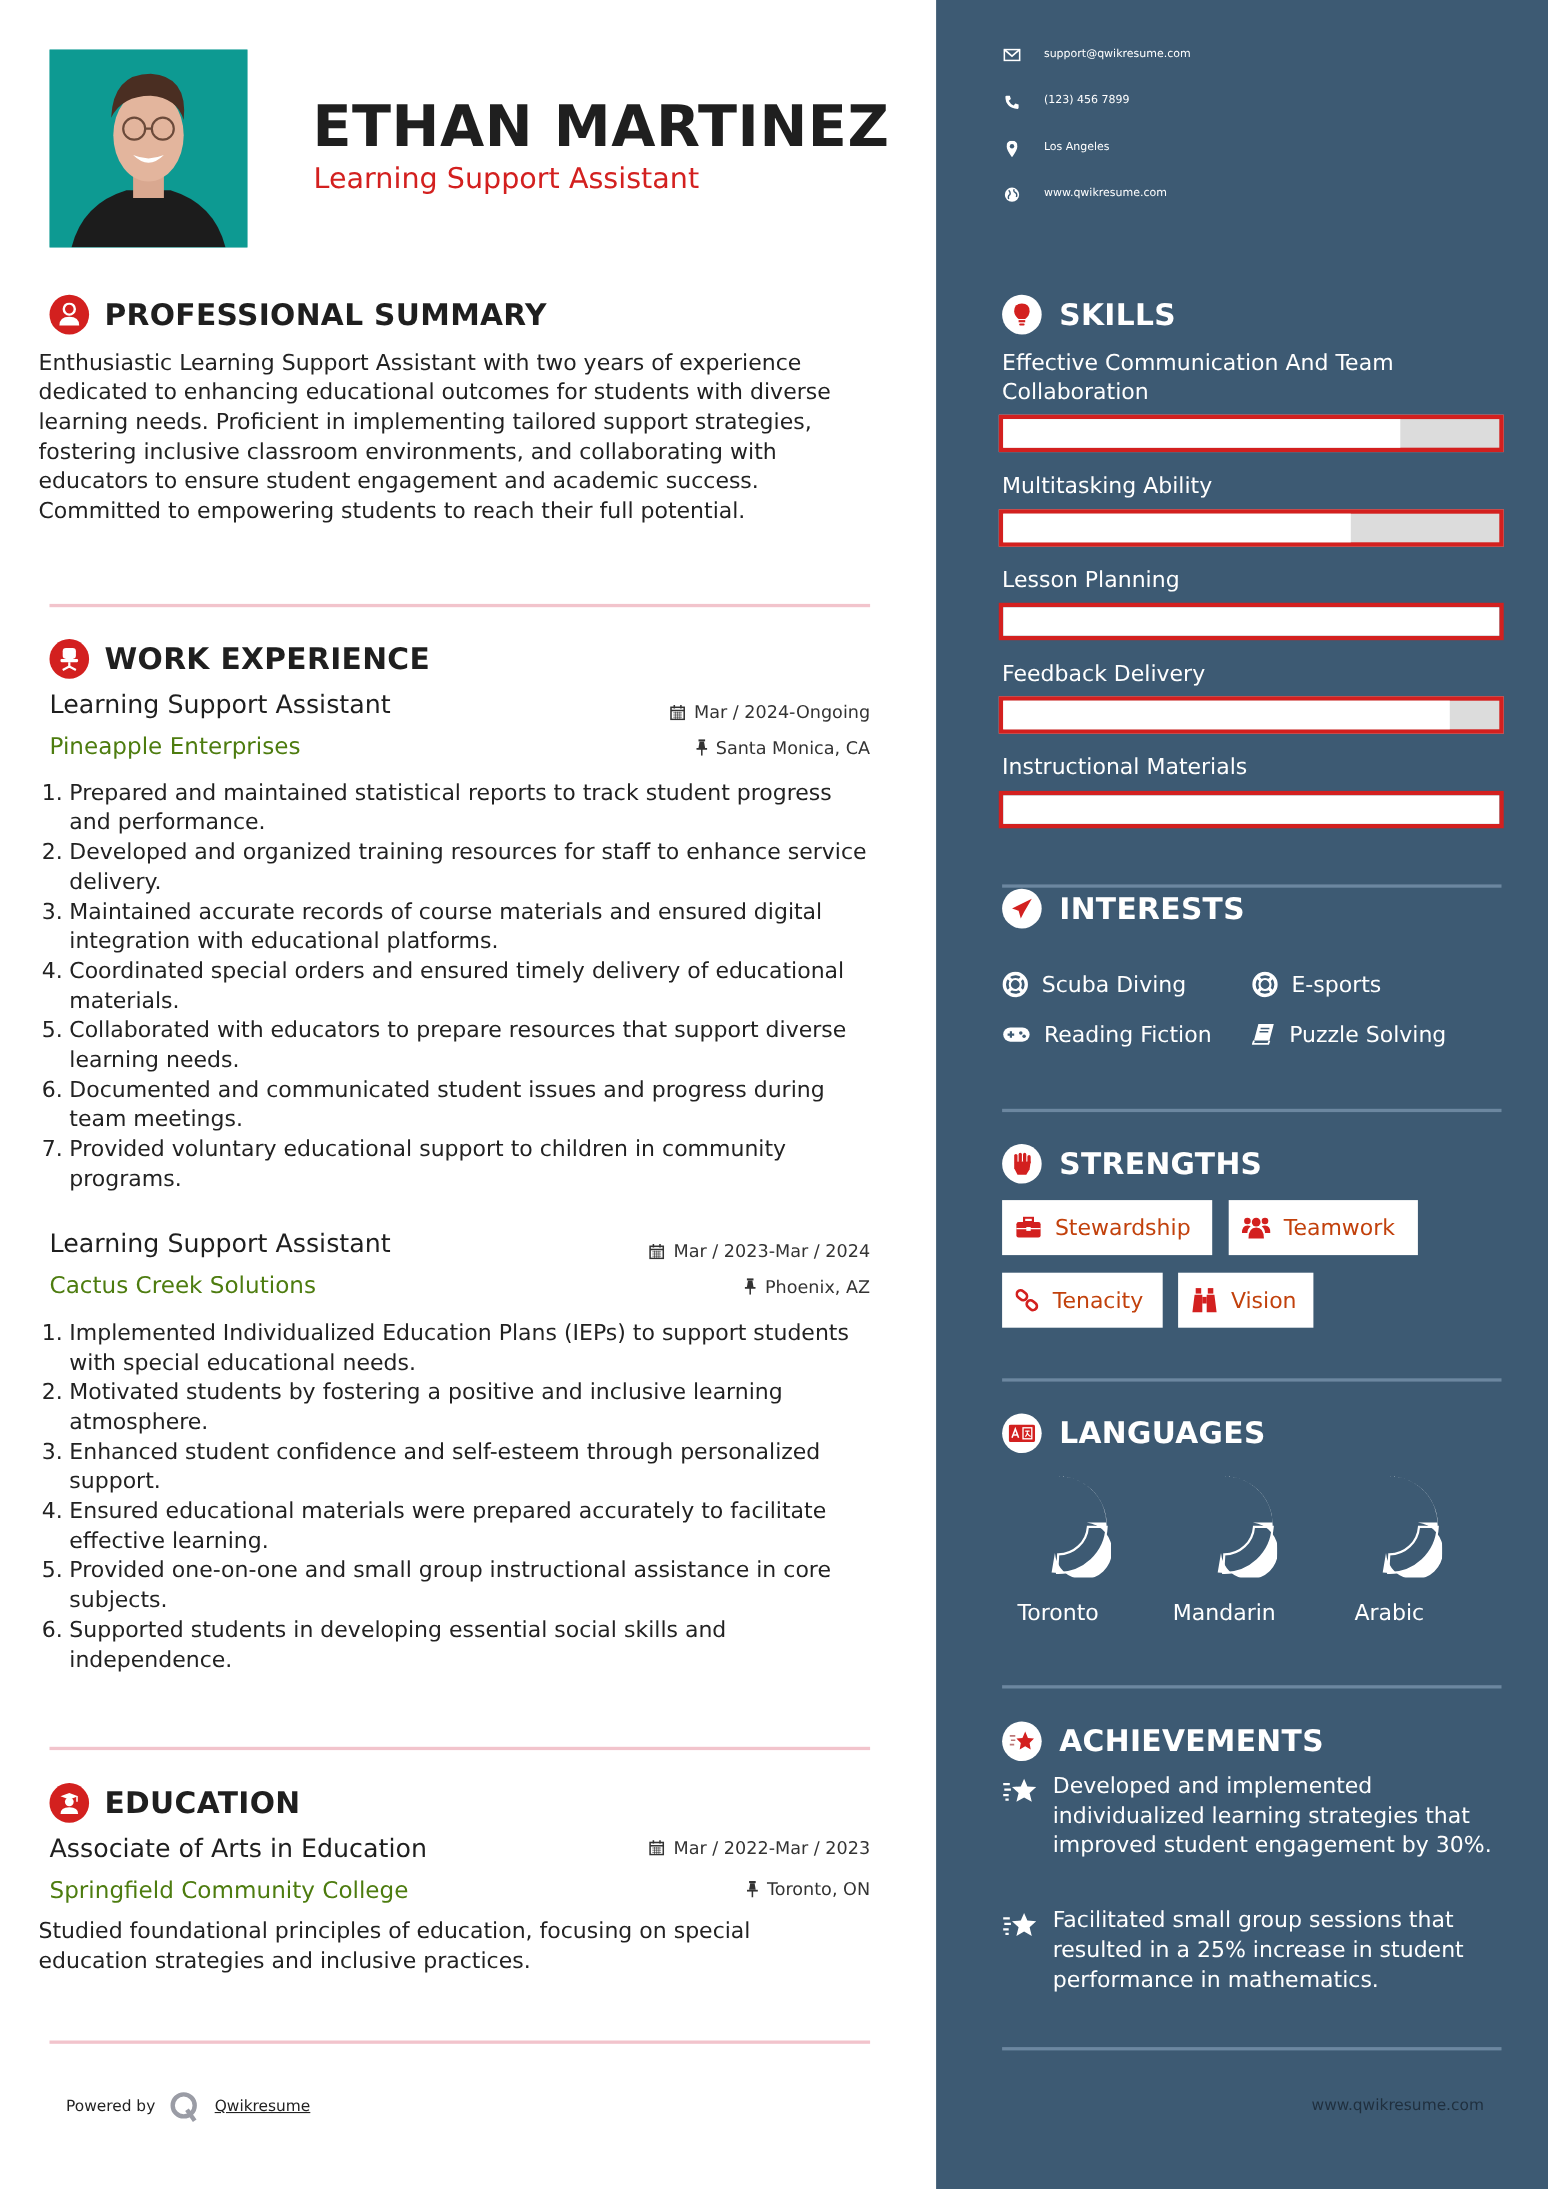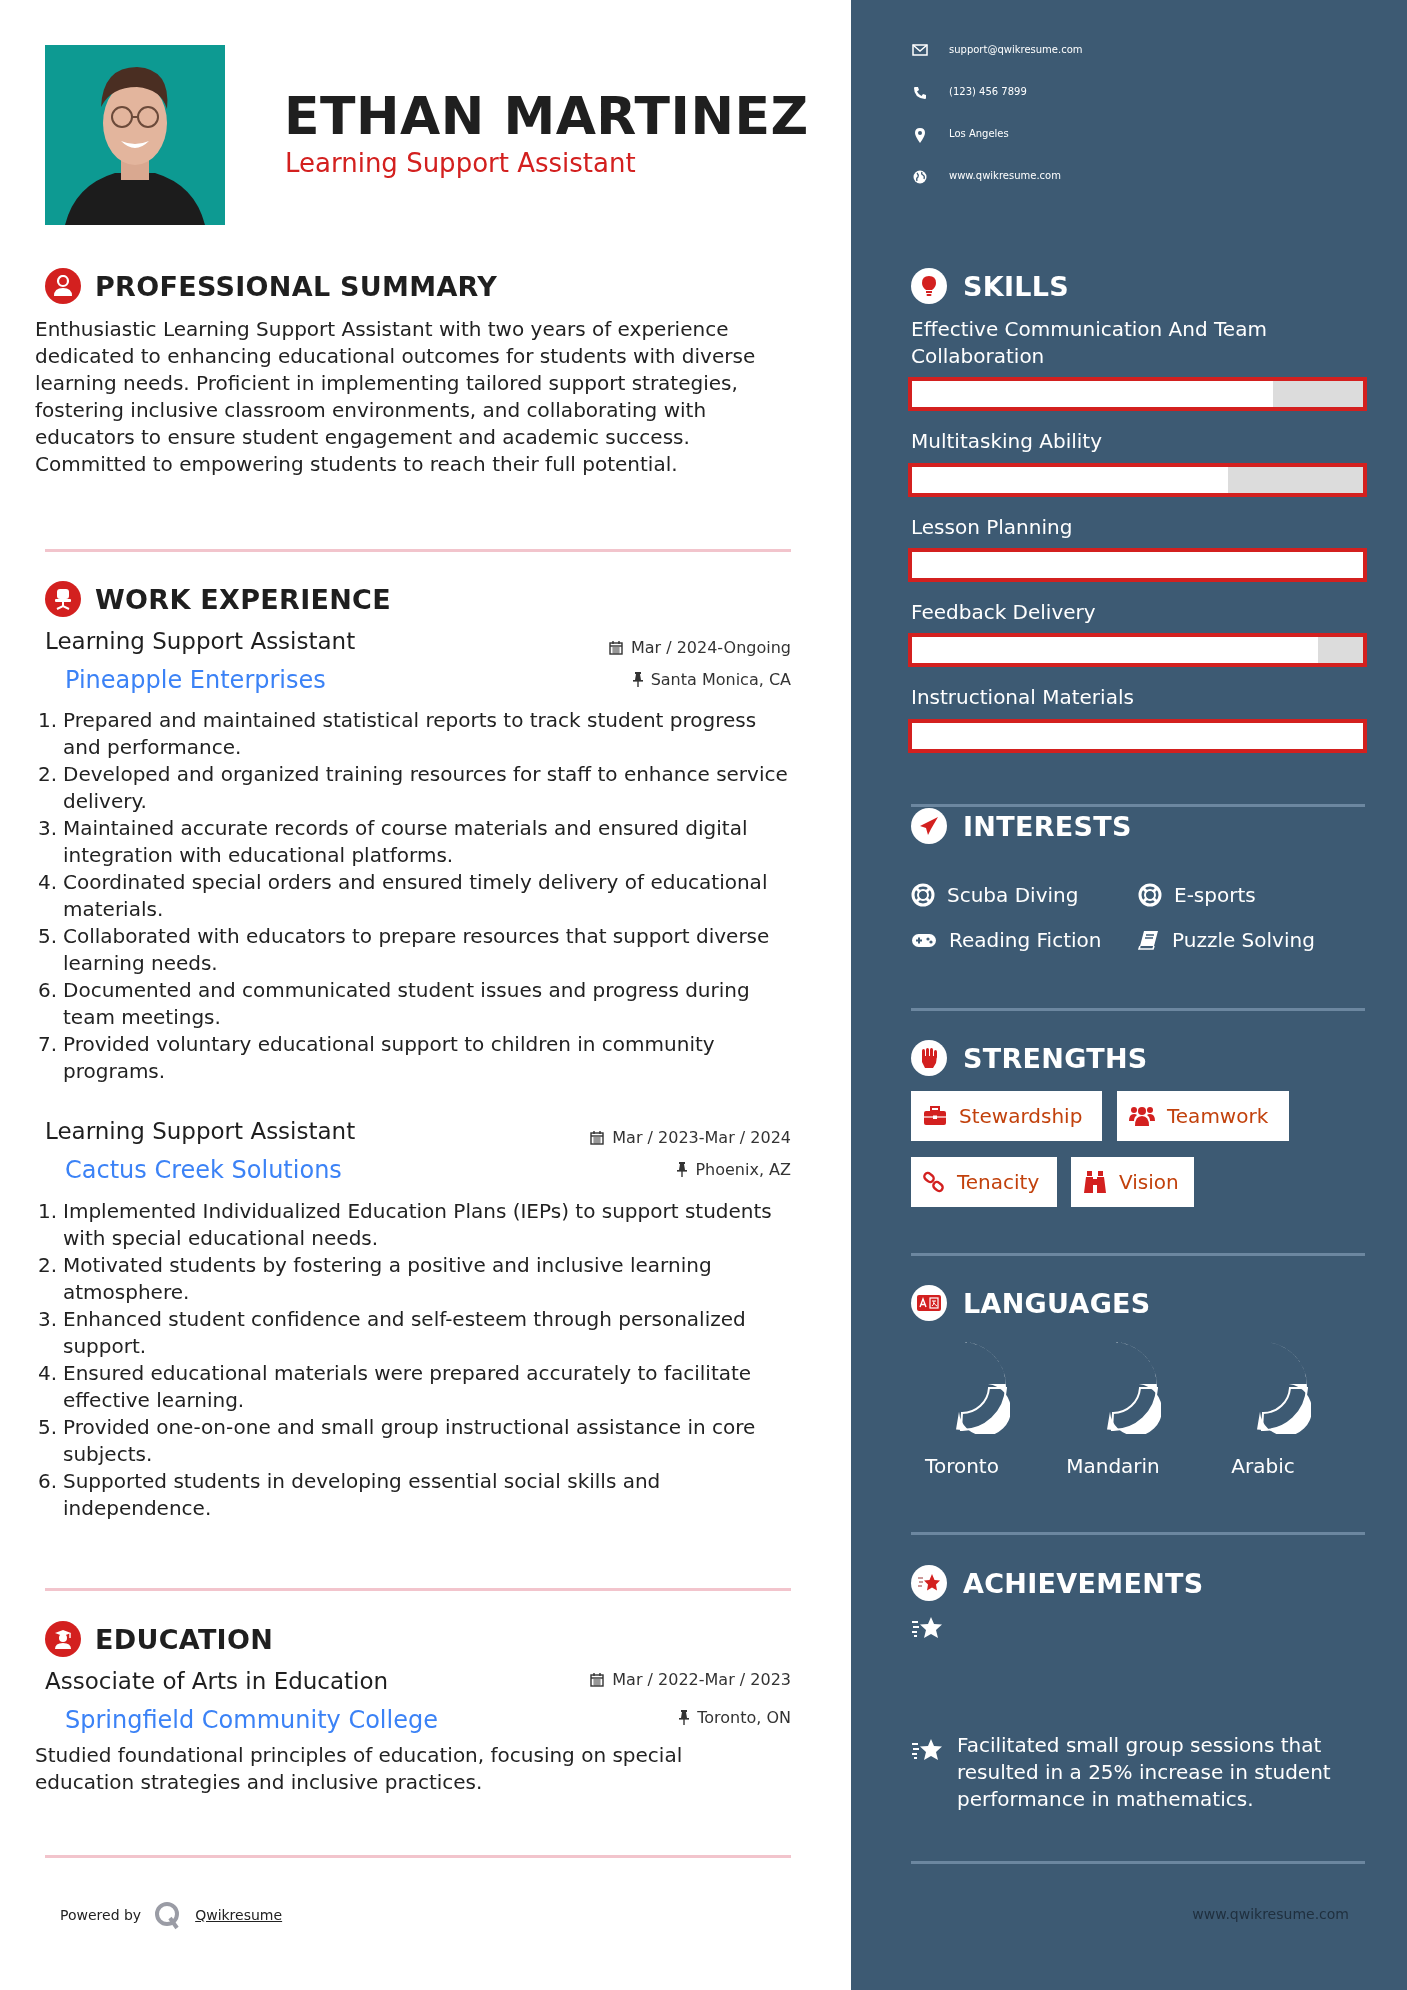--- a/index.html
+++ b/index.html
@@ -18,21 +18,21 @@
 
   
   .sec-head { position: absolute; left: 45px; display: flex; align-items: center; gap: 14px; }
   .sec-icon { width: 36px; height: 36px; border-radius: 50%; background: #d3201f; display: flex; align-items: center; justify-content: center; }
   .sec-title { font-size: 27px; font-weight: bold; color: #1f1f1f; letter-spacing: 0.3px; }
 
   .para { position: absolute; left: 35px; width: 745px; font-size: 20px; line-height: 27px; color: #222; }
   .divider { position: absolute; left: 45px; width: 746px; height: 3px; background: #f2c4cc; }
 
   .job-title { position: absolute; left: 45px; font-size: 23px; color: #1f1f1f; }
-  .company { position: absolute; left: 45px; font-size: 24px; color: #3b82f6; margin-left: 20px; }
+  .company { position: absolute; left: 45px; font-size: 21px; color: #4d7c0f; }
   .meta { position: absolute; right: 60px; font-size: 16px; color: #333; display: flex; align-items: center; gap: 8px; }
   .meta svg { flex: none; }
 
   ol.bullets { position: absolute; left: 38px; width: 760px; font-size: 20px; line-height: 27px; color: #222; list-style: none; }
   ol.bullets li { position: relative; padding-left: 25px; }
   ol.bullets li .num { position: absolute; left: 0; top: 0; }
 
   .footer-left { position: absolute; left: 60px; top: 1900px; display: flex; align-items: center; gap: 12px; font-size: 14px; color: #222; }
   .footer-left .brand { text-decoration: underline; color: #222; }
 
@@ -443,20 +443,21 @@
           </svg>
       </div>
       <div class="r-title">ACHIEVEMENTS</div>
     </div>
 
     <div class="ach" style="top:1610px;">
       <span class="ico"><svg width="32" height="28" viewBox="0 0 32 28">
             <path d="M20 3 L23 10 L31 10.5 L25 16 L27 24 L20 20 L13 24 L15 16 L9 10.5 L17 10 Z" fill="#fff"></path>
             <path d="M1 8h6M2 13h6M1 18h5M3 22h3" stroke="#fff" stroke-width="2"></path>
           </svg></span>
+      <span class="txt">Developed and implemented individualized learning strategies that improved student engagement by 30%.</span>
     </div>
     <div class="ach" style="top:1732px;">
       <span class="ico"><svg width="32" height="28" viewBox="0 0 32 28">
             <path d="M20 3 L23 10 L31 10.5 L25 16 L27 24 L20 20 L13 24 L15 16 L9 10.5 L17 10 Z" fill="#fff"></path>
             <path d="M1 8h6M2 13h6M1 18h5M3 22h3" stroke="#fff" stroke-width="2"></path>
           </svg></span>
       <span class="txt">Facilitated small group sessions that resulted in a 25% increase in student performance in mathematics.</span>
     </div>
 
     <div class="r-divider" style="top:1861px;"></div>

